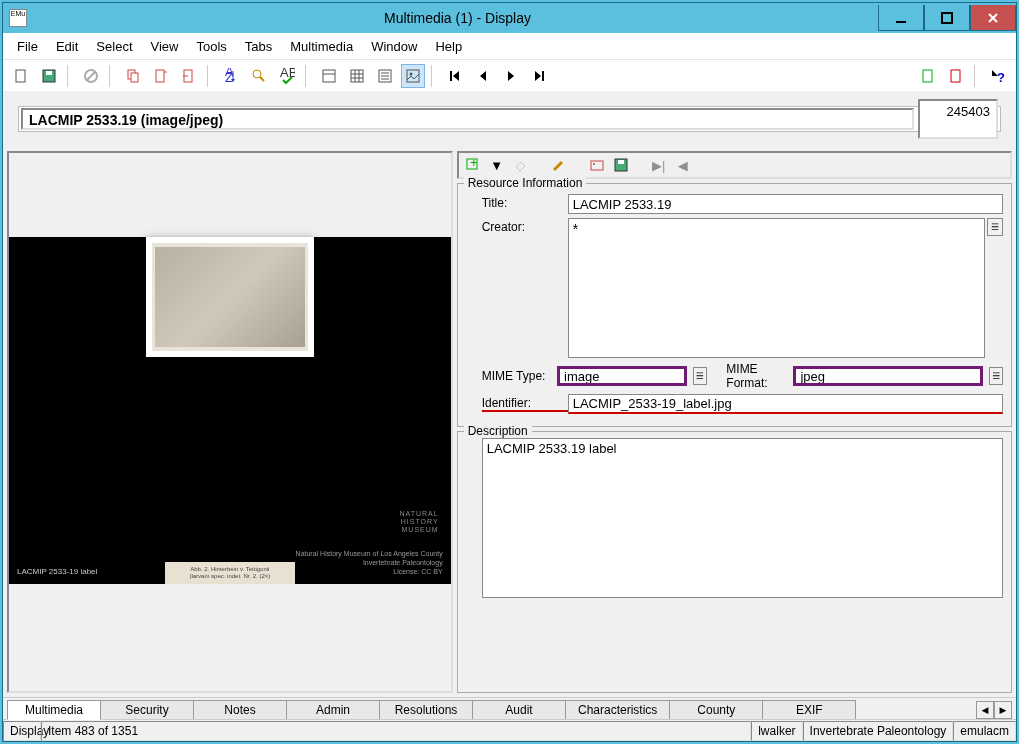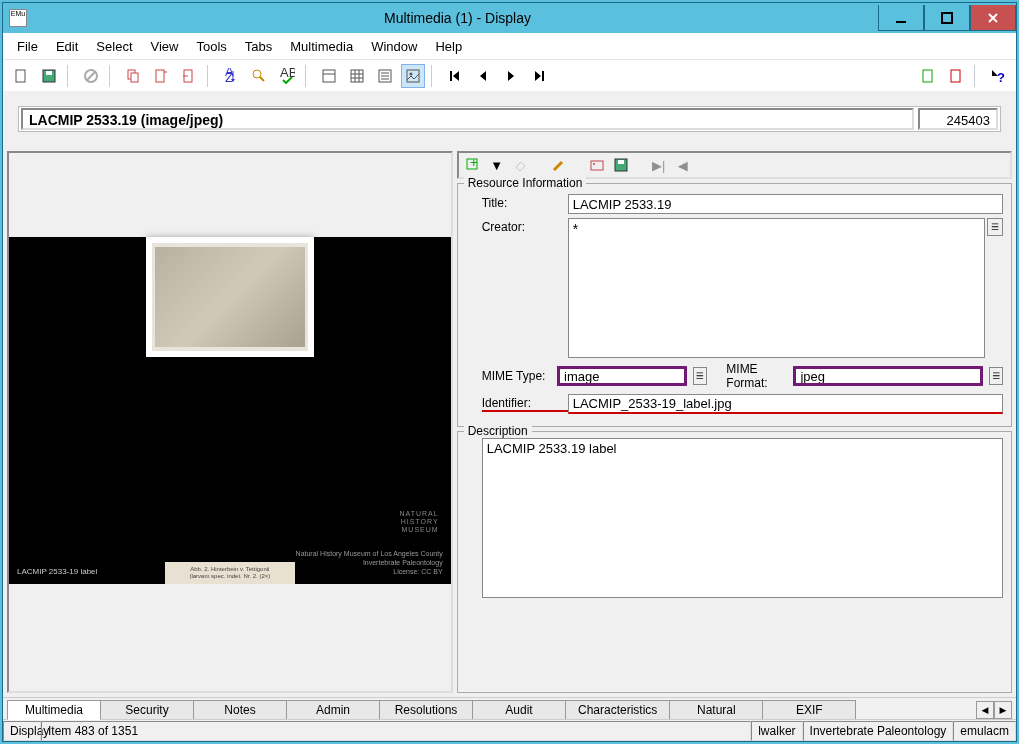--- a/index.html
+++ b/index.html
@@ -11,21 +11,21 @@
 .win-btns { display: flex; }
 .win-btn { width: 46px; height: 26px; border: 1px solid #1a6a8a; border-top: none; display: flex; align-items: center; justify-content: center; background: #5bc0de; }
 .win-btn.close { background: #c75050; color: #fff; }
 .menubar { background: #fff; height: 26px; display: flex; align-items: center; padding: 0 6px; gap: 2px; }
 .menu-item { padding: 3px 8px; cursor: default; }
 .toolbar { background: #fff; height: 32px; display: flex; align-items: center; padding: 0 4px; border-top: 1px solid #e5e5e5; }
 .tb-btn { width: 24px; height: 24px; display: flex; align-items: center; justify-content: center; margin: 0 2px; cursor: default; }
 .tb-sep { width: 6px; height: 22px; border-left: 1px solid #ccc; margin: 0 4px; }
 .header-row { background: #fff; height: 24px; display: flex; align-items: center; padding: 12px 2px; margin: 15px; border: 1px solid #bbb; }
 .header-title { flex: 1; background: #fff; border: 2px inset #ddd; padding: 2px 6px; font-weight: bold; font-size: 14px; height: 22px; line-height: 17px; }
-.header-count { width: 80px; text-align: right; background: #fff; border: 2px inset #ddd; padding: 2px 6px; height: 22px; line-height: 17px; margin-left: 4px; }
+.header-count { width: 80px; text-align: right; background: #fff; border: 2px inset #ddd; padding: 2px 6px; height: 40px; line-height: 17px; margin-left: 4px; }
 .main-area { flex: 1; display: flex; padding: 4px; gap: 4px; overflow: hidden; }
 .left-panel { width: 465px; background: #f0f0f0; border: 2px inset #ddd; position: relative; overflow: hidden; }
 .image-holder { position: absolute; top: 84px; left: 0; right: 0; height: 347px; background: #000; display: flex; flex-direction: column; align-items: center; justify-content: space-between; color: #fff; }
 .specimen-img { width: 168px; height: 120px; background: #e8e4dc; border: 6px solid #fff; box-shadow: 0 2px 8px rgba(0,0,0,0.5); display: flex; align-items: center; justify-content: center; }
 .specimen-inner { width: 150px; height: 100px; background: linear-gradient(135deg, #b8b0a0, #d0c8b8, #a8a090); position: relative; }
 .specimen-label { width: 130px; height: 22px; background: #e8e0d0; margin-top: 10px; font-size: 6px; color: #444; text-align: center; padding-top: 4px; line-height: 7px; }
 .img-footer-left { position: absolute; bottom: 8px; left: 8px; font-size: 8px; color: #ccc; }
 .img-footer-right { position: absolute; bottom: 8px; right: 8px; font-size: 7px; color: #999; text-align: right; line-height: 9px; }
 .museum-logo { position: absolute; bottom: 50px; right: 12px; font-size: 7px; color: #888; text-align: right; line-height: 8px; letter-spacing: 1px; }
 .right-panel { flex: 1; display: flex; flex-direction: column; gap: 2px; }
@@ -328,21 +328,21 @@
   </div>
 
   <div class="tabs-row">
     <div class="tab active">Multimedia</div>
     <div class="tab">Security</div>
     <div class="tab">Notes</div>
     <div class="tab">Admin</div>
     <div class="tab">Resolutions</div>
     <div class="tab">Audit</div>
     <div class="tab">Characteristics</div>
-    <div class="tab">Natural</div>
+    <div class="tab">County</div>
     <div class="tab">EXIF</div>
     <div class="tab-scroll">
       <div class="tab-scroll-btn">◀</div>
       <div class="tab-scroll-btn">▶</div>
     </div>
   </div>
 
   <div class="statusbar">
     <div class="status-cell" style="width:38px">Display</div>
     <div class="status-cell" style="flex:1">Item 483 of 1351</div>

